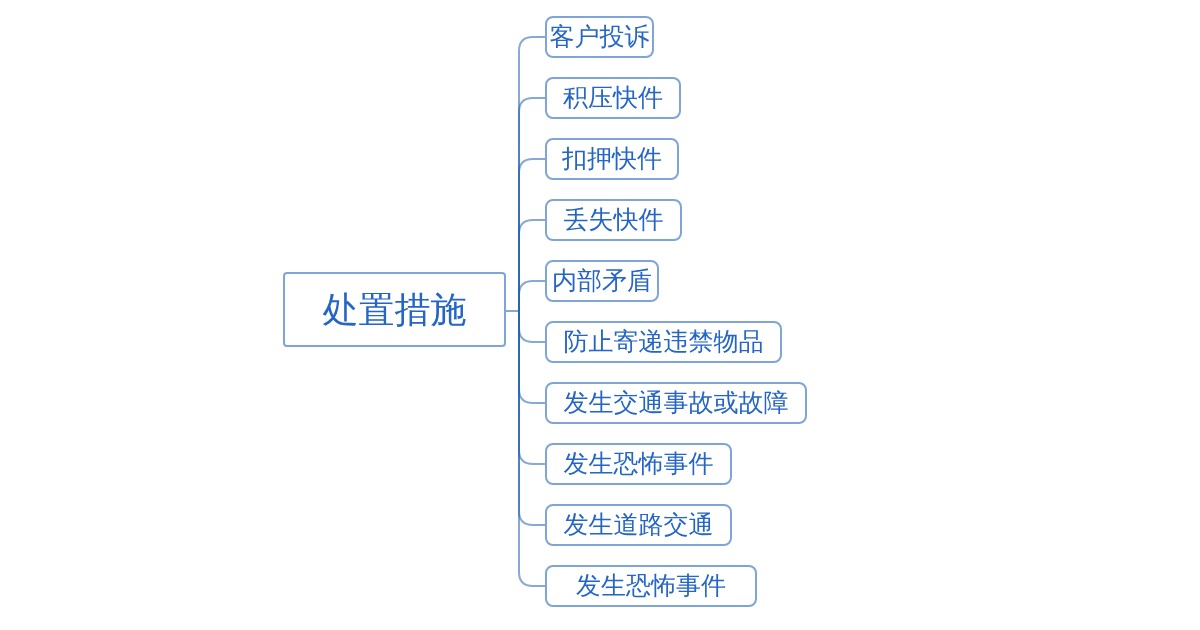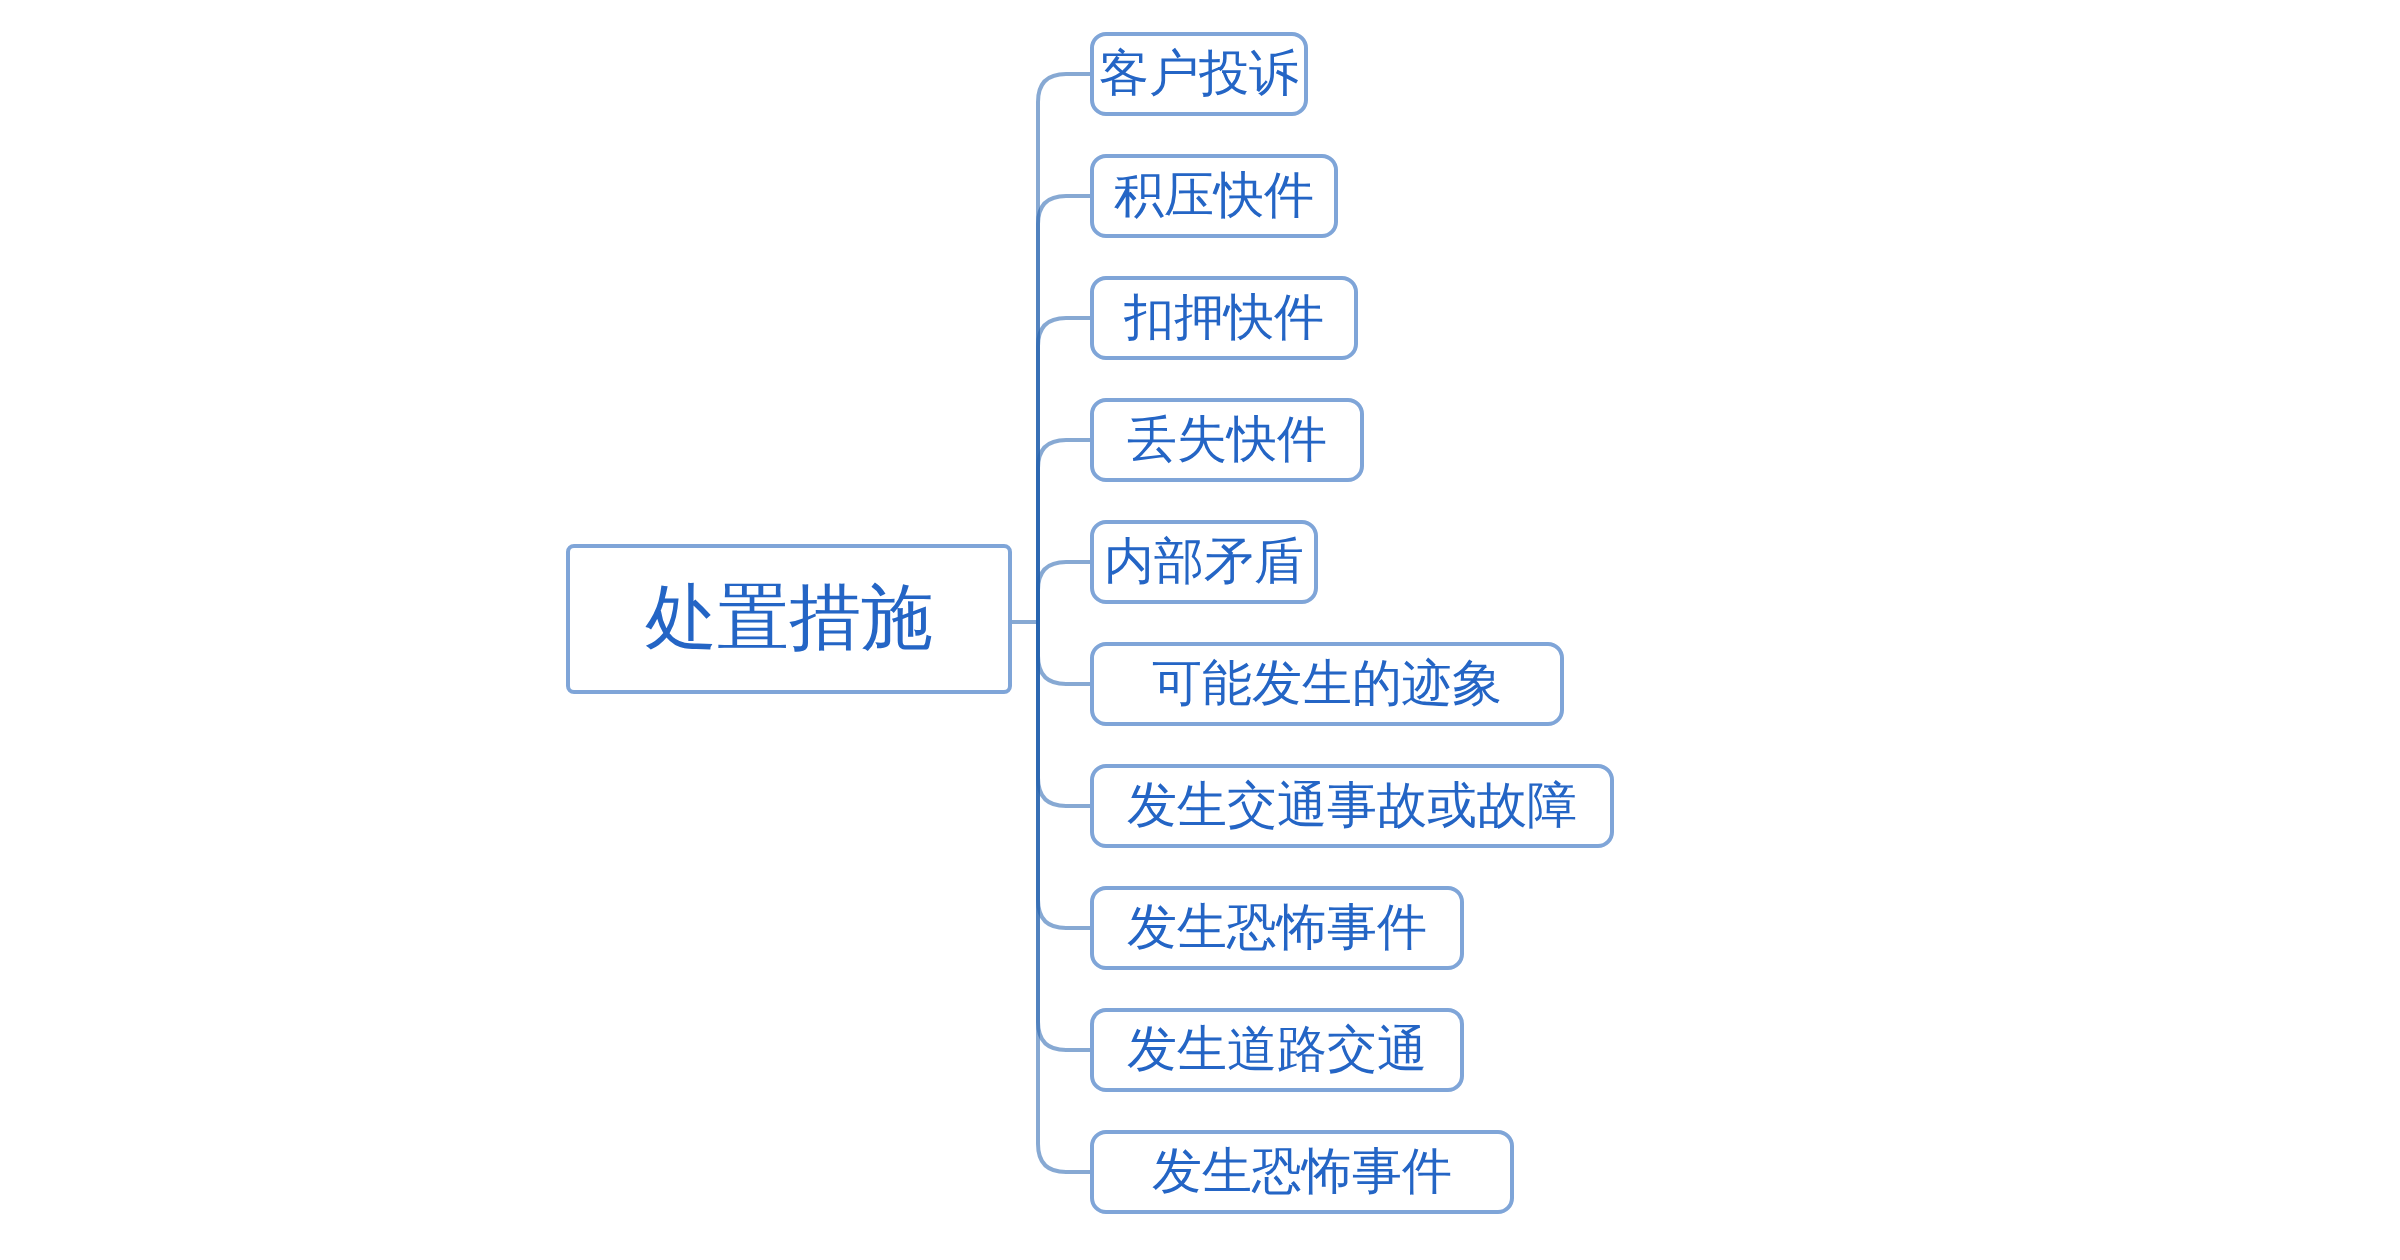--- a/index.html
+++ b/index.html
@@ -76,23 +76,23 @@
       <path d="M 519 311 L 519 511 Q 519 525 533 525 L 545 525" class="connector"></path>
       <path d="M 519 311 L 519 572 Q 519 586 533 586 L 545 586" class="connector"></path>
     </svg>
 
   <div class="root-node">
     <span>处置措施</span>
   </div>
 
   <div id="branch-nodes">
       <div class="branch-node" style="top: 16px; width: 109px;"><span>客户投诉</span></div>
-      <div class="branch-node" style="top: 77px; width: 124px;"><span>积压快件</span></div>
+      <div class="branch-node" style="top: 77px; width: 136px;"><span>积压快件</span></div>
       <div class="branch-node" style="top: 138px; width: 134px;"><span>扣押快件</span></div>
       <div class="branch-node" style="top: 199px; width: 137px;"><span>丢失快件</span></div>
       <div class="branch-node" style="top: 260px; width: 114px;"><span>内部矛盾</span></div>
-      <div class="branch-node" style="top: 321px; width: 237px;"><span>可能发生的迹象</span></div>
+      <div class="branch-node" style="top: 321px; width: 237px;"><span>防止寄递违禁物品</span></div>
       <div class="branch-node" style="top: 382px; width: 262px;"><span>发生交通事故或故障</span></div>
       <div class="branch-node" style="top: 443px; width: 187px;"><span>发生恐怖事件</span></div>
       <div class="branch-node" style="top: 504px; width: 187px; text-align: center;"><span>发生道路交通</span></div>
       <div class="branch-node" style="top: 565px; width: 212px;"><span>发生恐怖事件</span></div>
     </div>
 </div>
 
 </body></html>

